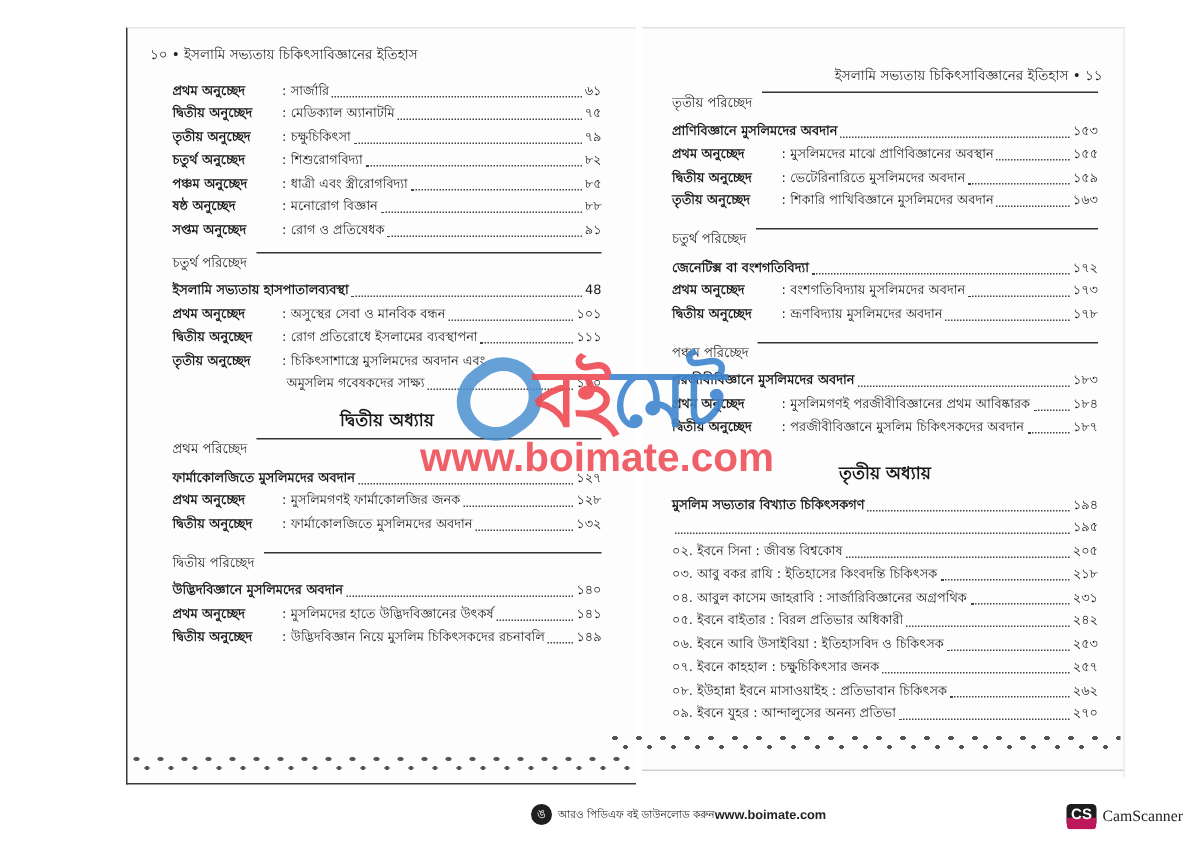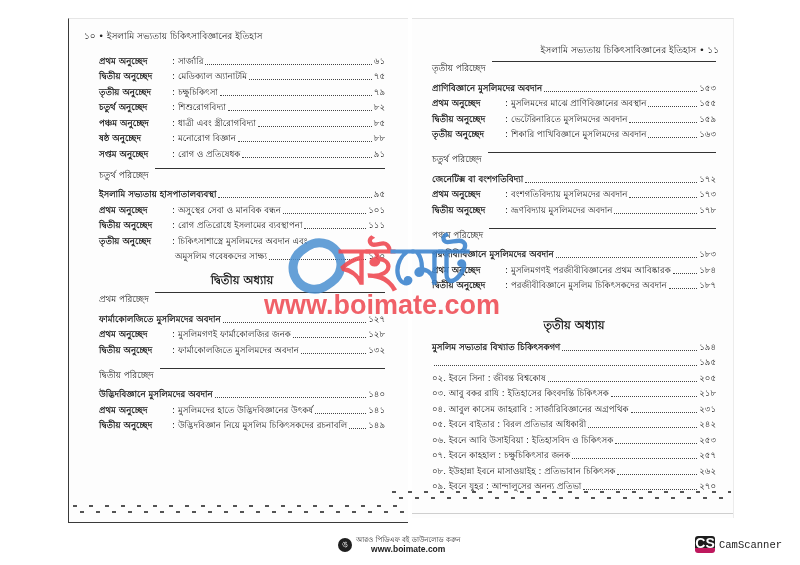--- a/index.html
+++ b/index.html
@@ -1,19 +1,19 @@
 <!DOCTYPE html>
 <html><head>
 <meta charset="utf-8">
 <style>
   * { box-sizing: border-box; margin: 0; padding: 0; }
   html, body { width: 800px; height: 565px; background: #ffffff; overflow: hidden; }
   body { position: relative; font-family: "DejaVu Sans", sans-serif; color: #1a1a1a; }
 
-  .spread { position: absolute; left: 0; top: 0; width: 648px; height: 565px; }
+  .spread { position: absolute; left: 16px; top: 0; width: 648px; height: 565px; }
 
   .page {
     position: absolute;
     background: #fdfdfd;
   }
   .page-left {
     left: 68px; top: 18px; width: 340px; height: 505px;
     border-left: 1.5px solid #3a3a3a;
     border-bottom: 1.5px solid #3a3a3a;
     border-top: 1px solid #e6e6e6;
@@ -90,31 +90,31 @@
     color: #ef5058; font-family: "Liberation Sans", sans-serif; opacity: 0.9; white-space: nowrap;
   }
 
   .bottom-brand {
     position: absolute; left: 338px; top: 536px; display: flex; align-items: center;
   }
   .brand-logo {
     width: 14px; height: 14px; border-radius: 50%; background: #1f1f1f; margin-right: 4px;
     color: #fff; font-size: 8px; text-align: center; line-height: 14px;
   }
-  .brand-text { display: flex; flex-direction: column; align-items: center; }
+  .brand-text { display: flex; flex-direction: row; align-items: center; }
   .brand-text .bn { font-size: 7px; color: #222; line-height: 8px; }
   .brand-text .url { font-size: 8.5px; font-weight: 700; color: #222; line-height: 10px; font-family: "Liberation Sans", sans-serif; }
 
   .camscanner { position: absolute; left: 695px; top: 536px; display: flex; align-items: center; }
   .cs-icon {
     width: 20px; height: 17px; background: #1d1d1d; border-radius: 3px; color: #fff;
-    font-size: 14px; font-weight: 700; text-align: center; line-height: 15px; position: relative;
-    font-family: "Liberation Sans", sans-serif; border-bottom: 5px solid #be185d;
-  }
-  .cs-label { margin-left: 4px; font-size: 10.5px; color: #1d1d1d; font-family: Liberation Mono, monospace; }
+    font-size: 10px; font-weight: 700; text-align: center; line-height: 15px; position: relative;
+    font-family: "Liberation Sans", sans-serif; border-bottom: 8px solid #be185d;
+  }
+  .cs-label { margin-left: 4px; font-size: 10.5px; color: #1d1d1d; font-family: Liberation Serif, serif; }
 </style>
 </head>
 <body>
 
 <div class="spread">
 
   <div class="page page-left">
     <div class="running-head">১০ • ইসলামি সভ্যতায় চিকিৎসাবিজ্ঞানের ইতিহাস</div>
 
     <div class="toc">
@@ -169,21 +169,21 @@
           <span class="pg">৯১</span>
         </div>
 
       <div class="section-head">
           <span>চতুর্থ পরিচ্ছেদ</span>
           <span class="rule"></span>
         </div>
       <div class="row bold">
           <span class="label title">ইসলামি সভ্যতায় হাসপাতালব্যবস্থা</span>
           <span class="dots"></span>
-          <span class="pg">৯৫</span>
+          <span class="pg">48</span>
         </div>
       <div class="row">
           <span class="lead-fixed">প্রথম অনুচ্ছেদ</span>
           <span class="colon">:</span>
           <span class="label">অসুস্থের সেবা ও মানবিক বন্ধন</span>
           <span class="dots"></span>
           <span class="pg">১০১</span>
         </div>
       <div class="row">
           <span class="lead-fixed">দ্বিতীয় অনুচ্ছেদ</span>
@@ -333,21 +333,21 @@
           <span class="pg">১৮৪</span>
         </div>
       <div class="row">
           <span class="lead-fixed">দ্বিতীয় অনুচ্ছেদ</span>
           <span class="colon">:</span>
           <span class="label">পরজীবীবিজ্ঞানে মুসলিম চিকিৎসকদের অবদান</span>
           <span class="dots"></span>
           <span class="pg">১৮৭</span>
         </div>
 
-      <div class="chapter-title" style="margin-top:22px">তৃতীয় অধ্যায়</div>
+      <div class="chapter-title" style="margin-top:12px">তৃতীয় অধ্যায়</div>
       <div class="row bold">
           <span class="label title">মুসলিম সভ্যতার বিখ্যাত চিকিৎসকগণ</span>
           <span class="dots"></span>
           <span class="pg">১৯৪</span>
         </div>
       <div class="row">
           <span class="dots"></span>
           <span class="pg">১৯৫</span>
         </div>
       <div class="row">

